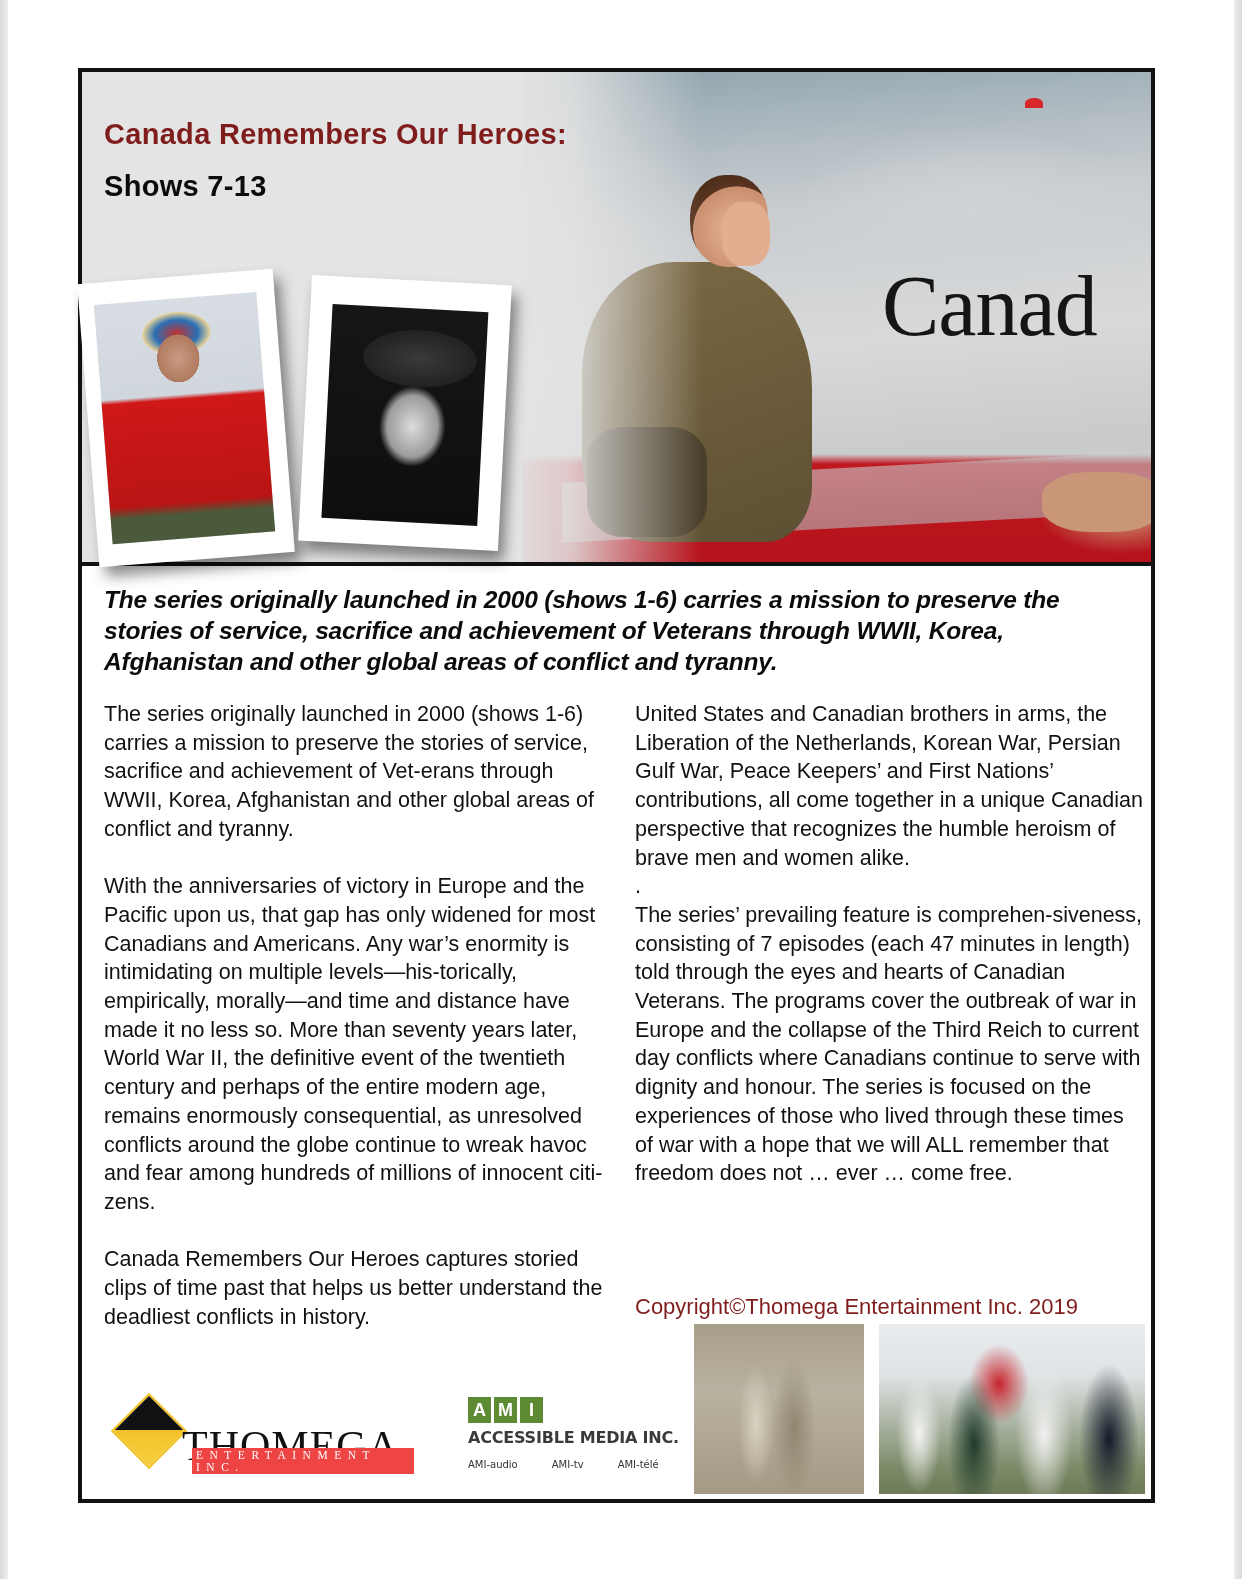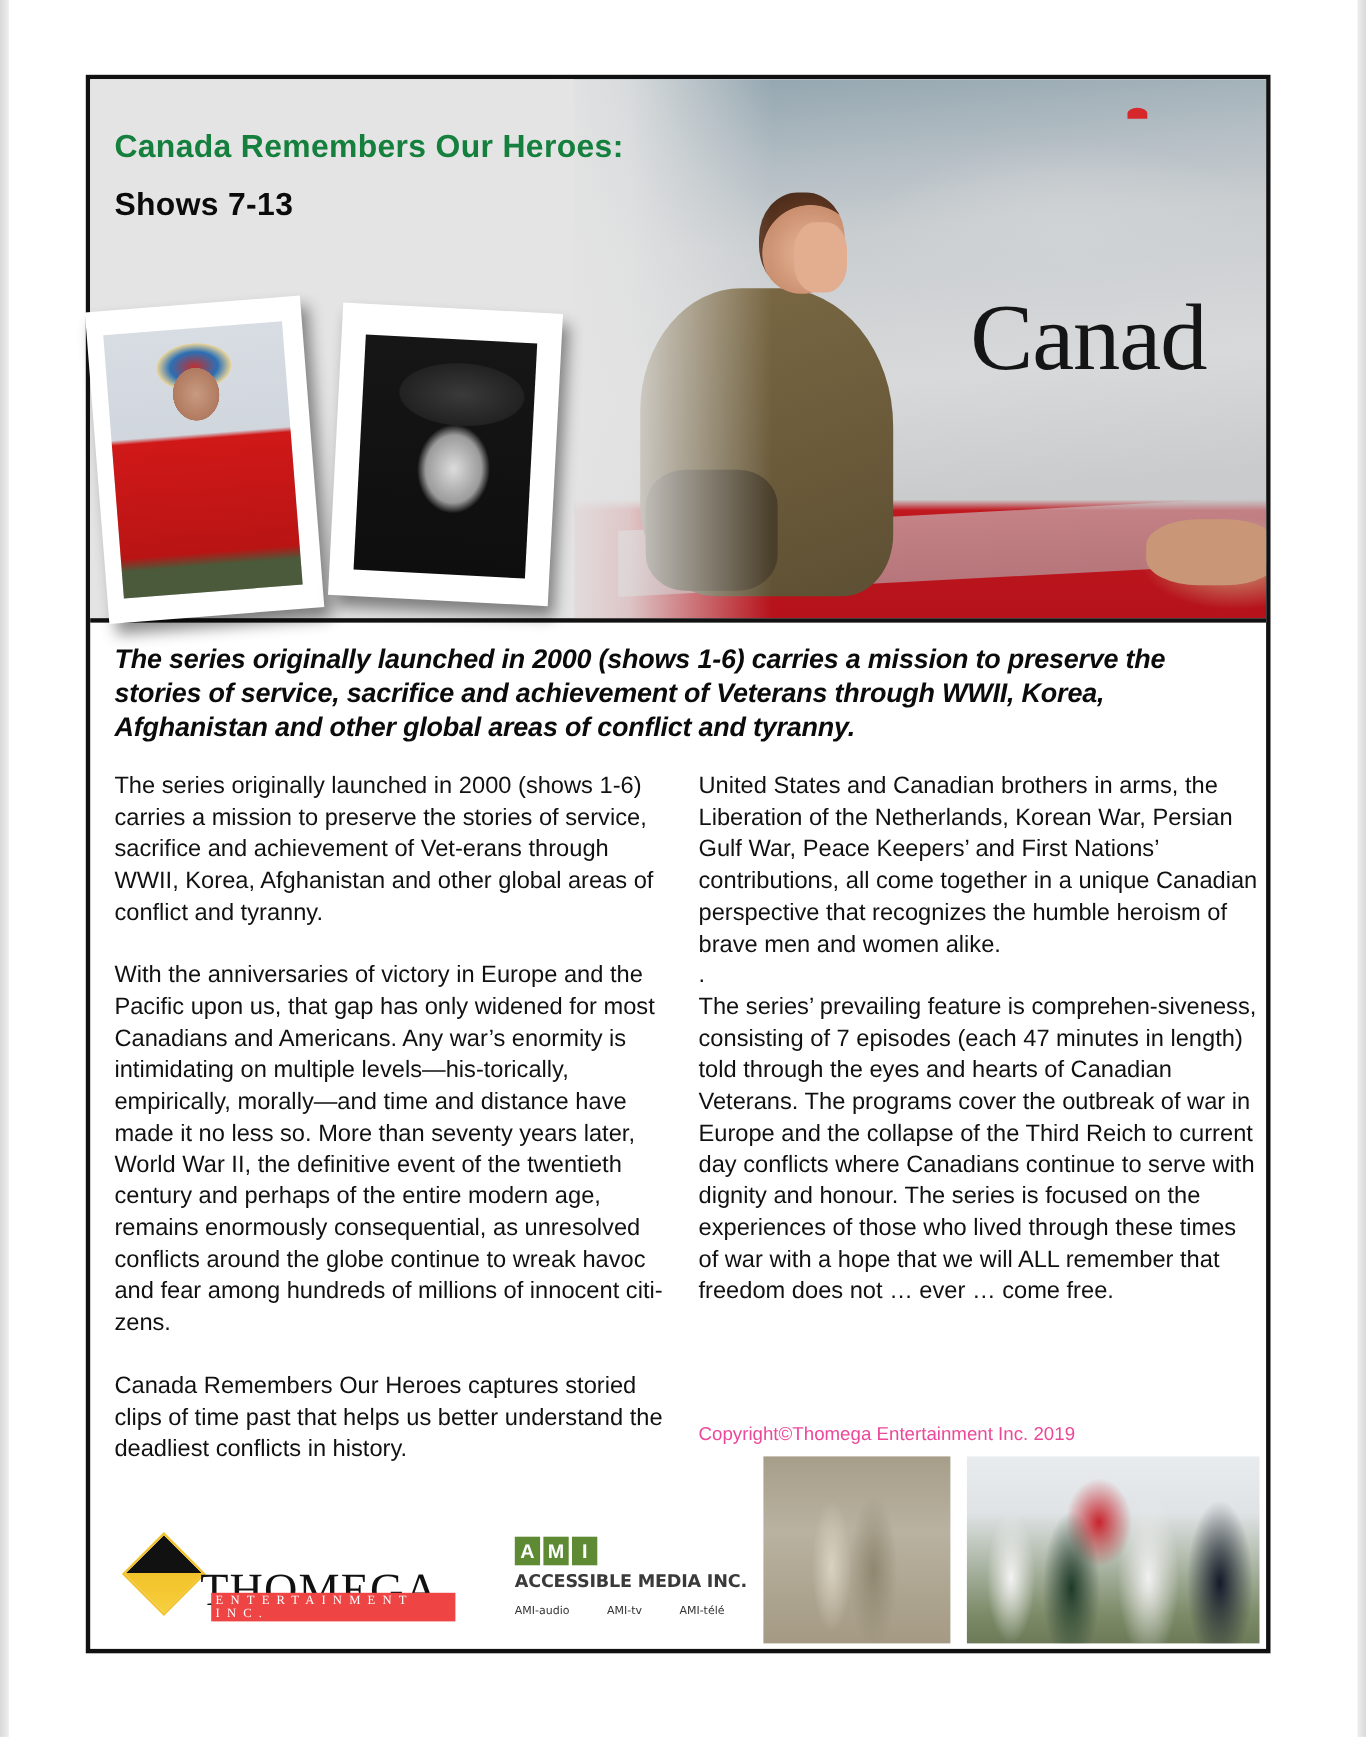--- a/index.html
+++ b/index.html
@@ -44,21 +44,21 @@
   }
   
   .child-head { position:absolute; left:608px; top:103px; width:78px; height:92px; border-radius:45% 45% 48% 48%; background:radial-gradient(circle at 60% 60%, #e8b89a 0%, #c98e6e 60%, #5a3420 61%, #3e2515 100%); }
   .child-face { position:absolute; left:640px; top:130px; width:48px; height:64px; border-radius:40%; background:#e3ad90; }
   .child-body { position:absolute; left:500px; top:190px; width:230px; height:280px; border-radius:40% 45% 20% 30%; background:linear-gradient(160deg,#7c6a44,#5d4f33); }
   .child-leg { position:absolute; left:505px; top:355px; width:120px; height:110px; border-radius:30%; background:#4a3f2a; }
   .hand { position:absolute; left:960px; top:400px; width:120px; height:60px; border-radius:40%; background:#c99778; }
   .red-light { position:absolute; left:943px; top:26px; width:18px; height:10px; border-radius:50% 50% 0 0; background:#d6272b; }
 
   .title-block { position:absolute; left:22px; top:44px; }
-  .title-line { font-weight:bold; font-size:29px; line-height:37px; color:#15803d; letter-spacing:0.3px; }
+  .title-line { font-weight:bold; font-size:29px; line-height:37px; color:#7f1d1d; letter-spacing:0.3px; }
   .subtitle { font-weight:bold; font-size:29px; color:#0b0b0b; margin-top:17px; letter-spacing:0.3px; }
 
   .polaroid {
     position:absolute; background:#fff; box-shadow:6px 10px 14px rgba(0,0,0,0.45);
     z-index:3;
   }
   .polaroid-1 { left:6px; top:204px; width:196px; height:284px; transform:rotate(-4.5deg); }
   .polaroid-2 { left:223px; top:208px; width:200px; height:266px; transform:rotate(3deg); }
   .pimg { position:absolute; }
   .polaroid-1 .pimg {
@@ -83,21 +83,21 @@
     font-weight:bold; font-style:italic; font-size:24.5px; line-height:31px; color:#0b0b0b;
     letter-spacing:-0.2px;
   }
 
   
   .col { position:absolute; top:628px; font-size:21.5px; line-height:28.7px; color:#111; }
   .col p { margin:0 0 28.7px 0; }
   .col-left { left:22px; width:510px; }
   .col-right { left:553px; width:510px; }
   .dot-line { margin:0 !important; }
-  .copyright { position:absolute; left:553px; top:1222px; font-size:17px; color:#ec4899; }
+  .copyright { position:absolute; left:553px; top:1222px; font-size:22px; color:#7f1d1d; }
 
   
   .thomega { position:absolute; left:32px; top:1320px; width:300px; height:80px; }
   .thomega-diamond {
     position:absolute; left:8px; top:12px; width:50px; height:50px; transform:rotate(45deg);
     background:linear-gradient(135deg,#111 0%,#111 48%,#f2c22a 49%,#f7cf3e 100%);
     border:2px solid #f2c22a;
   }
   .thomega-name {
     position:absolute; left:68px; top:6px; font-family:"Liberation Serif", serif; font-size:42px; color:#111; letter-spacing:1px;margin-top:24px;

